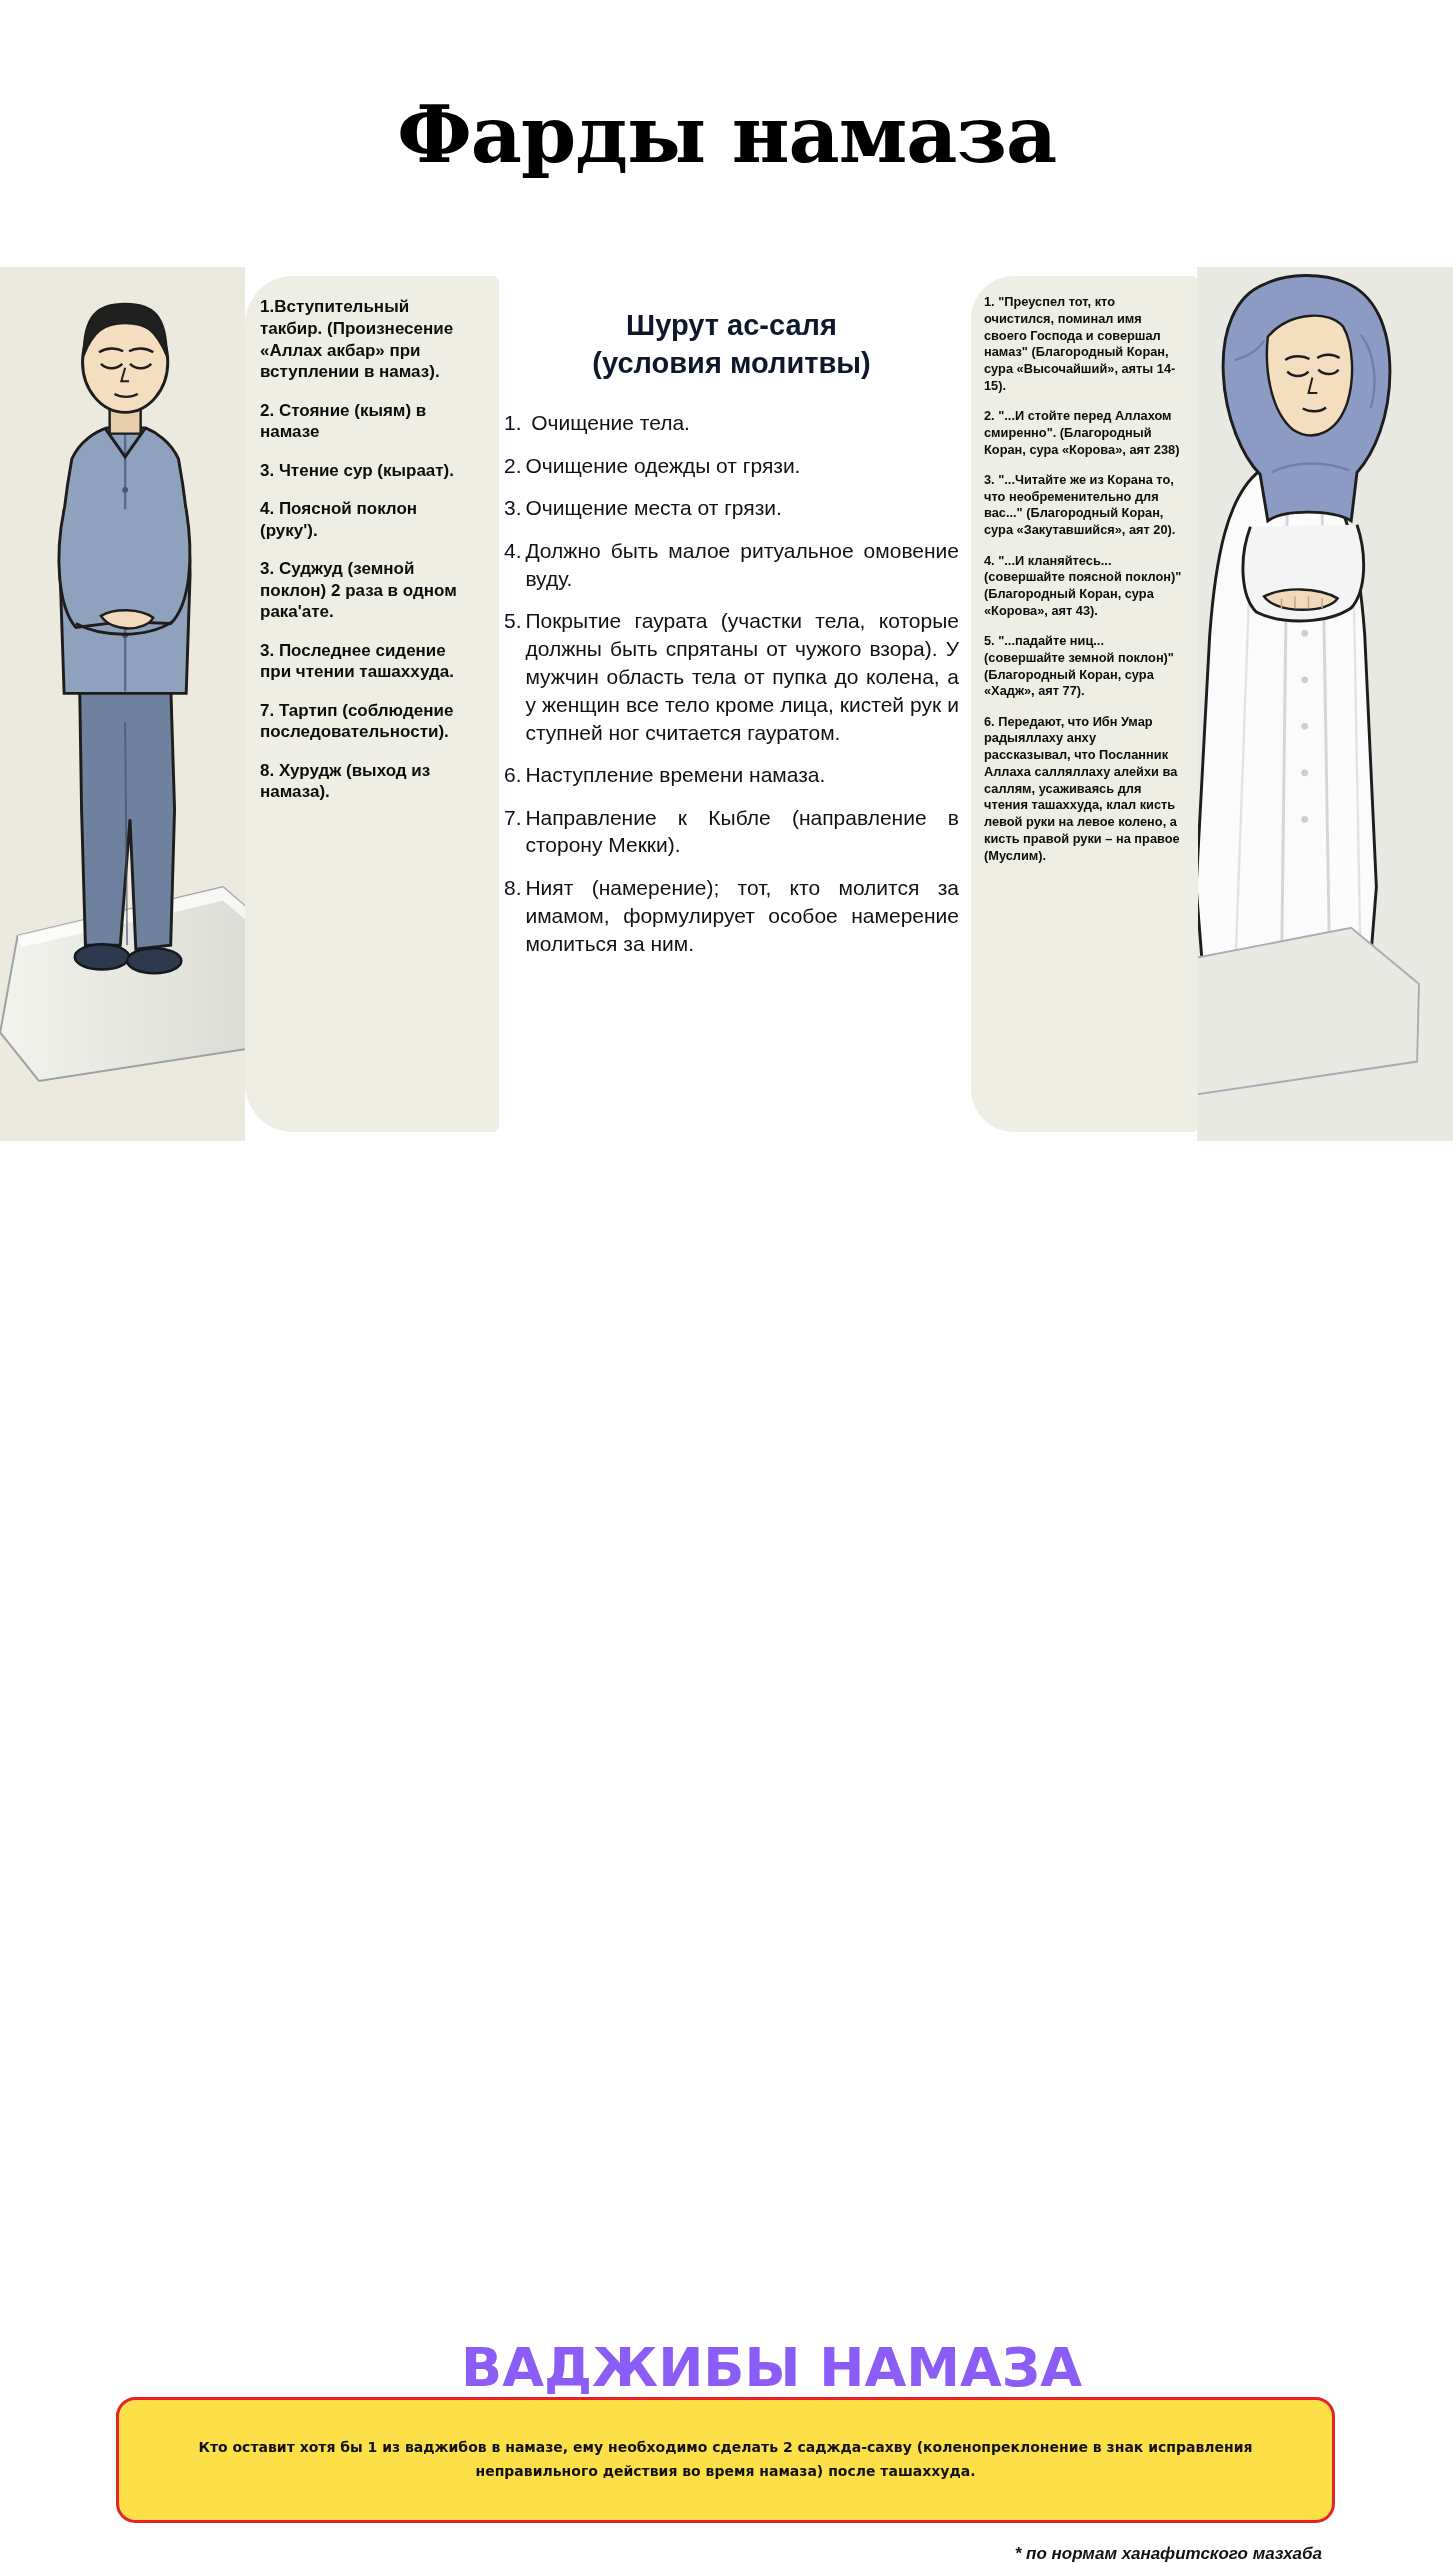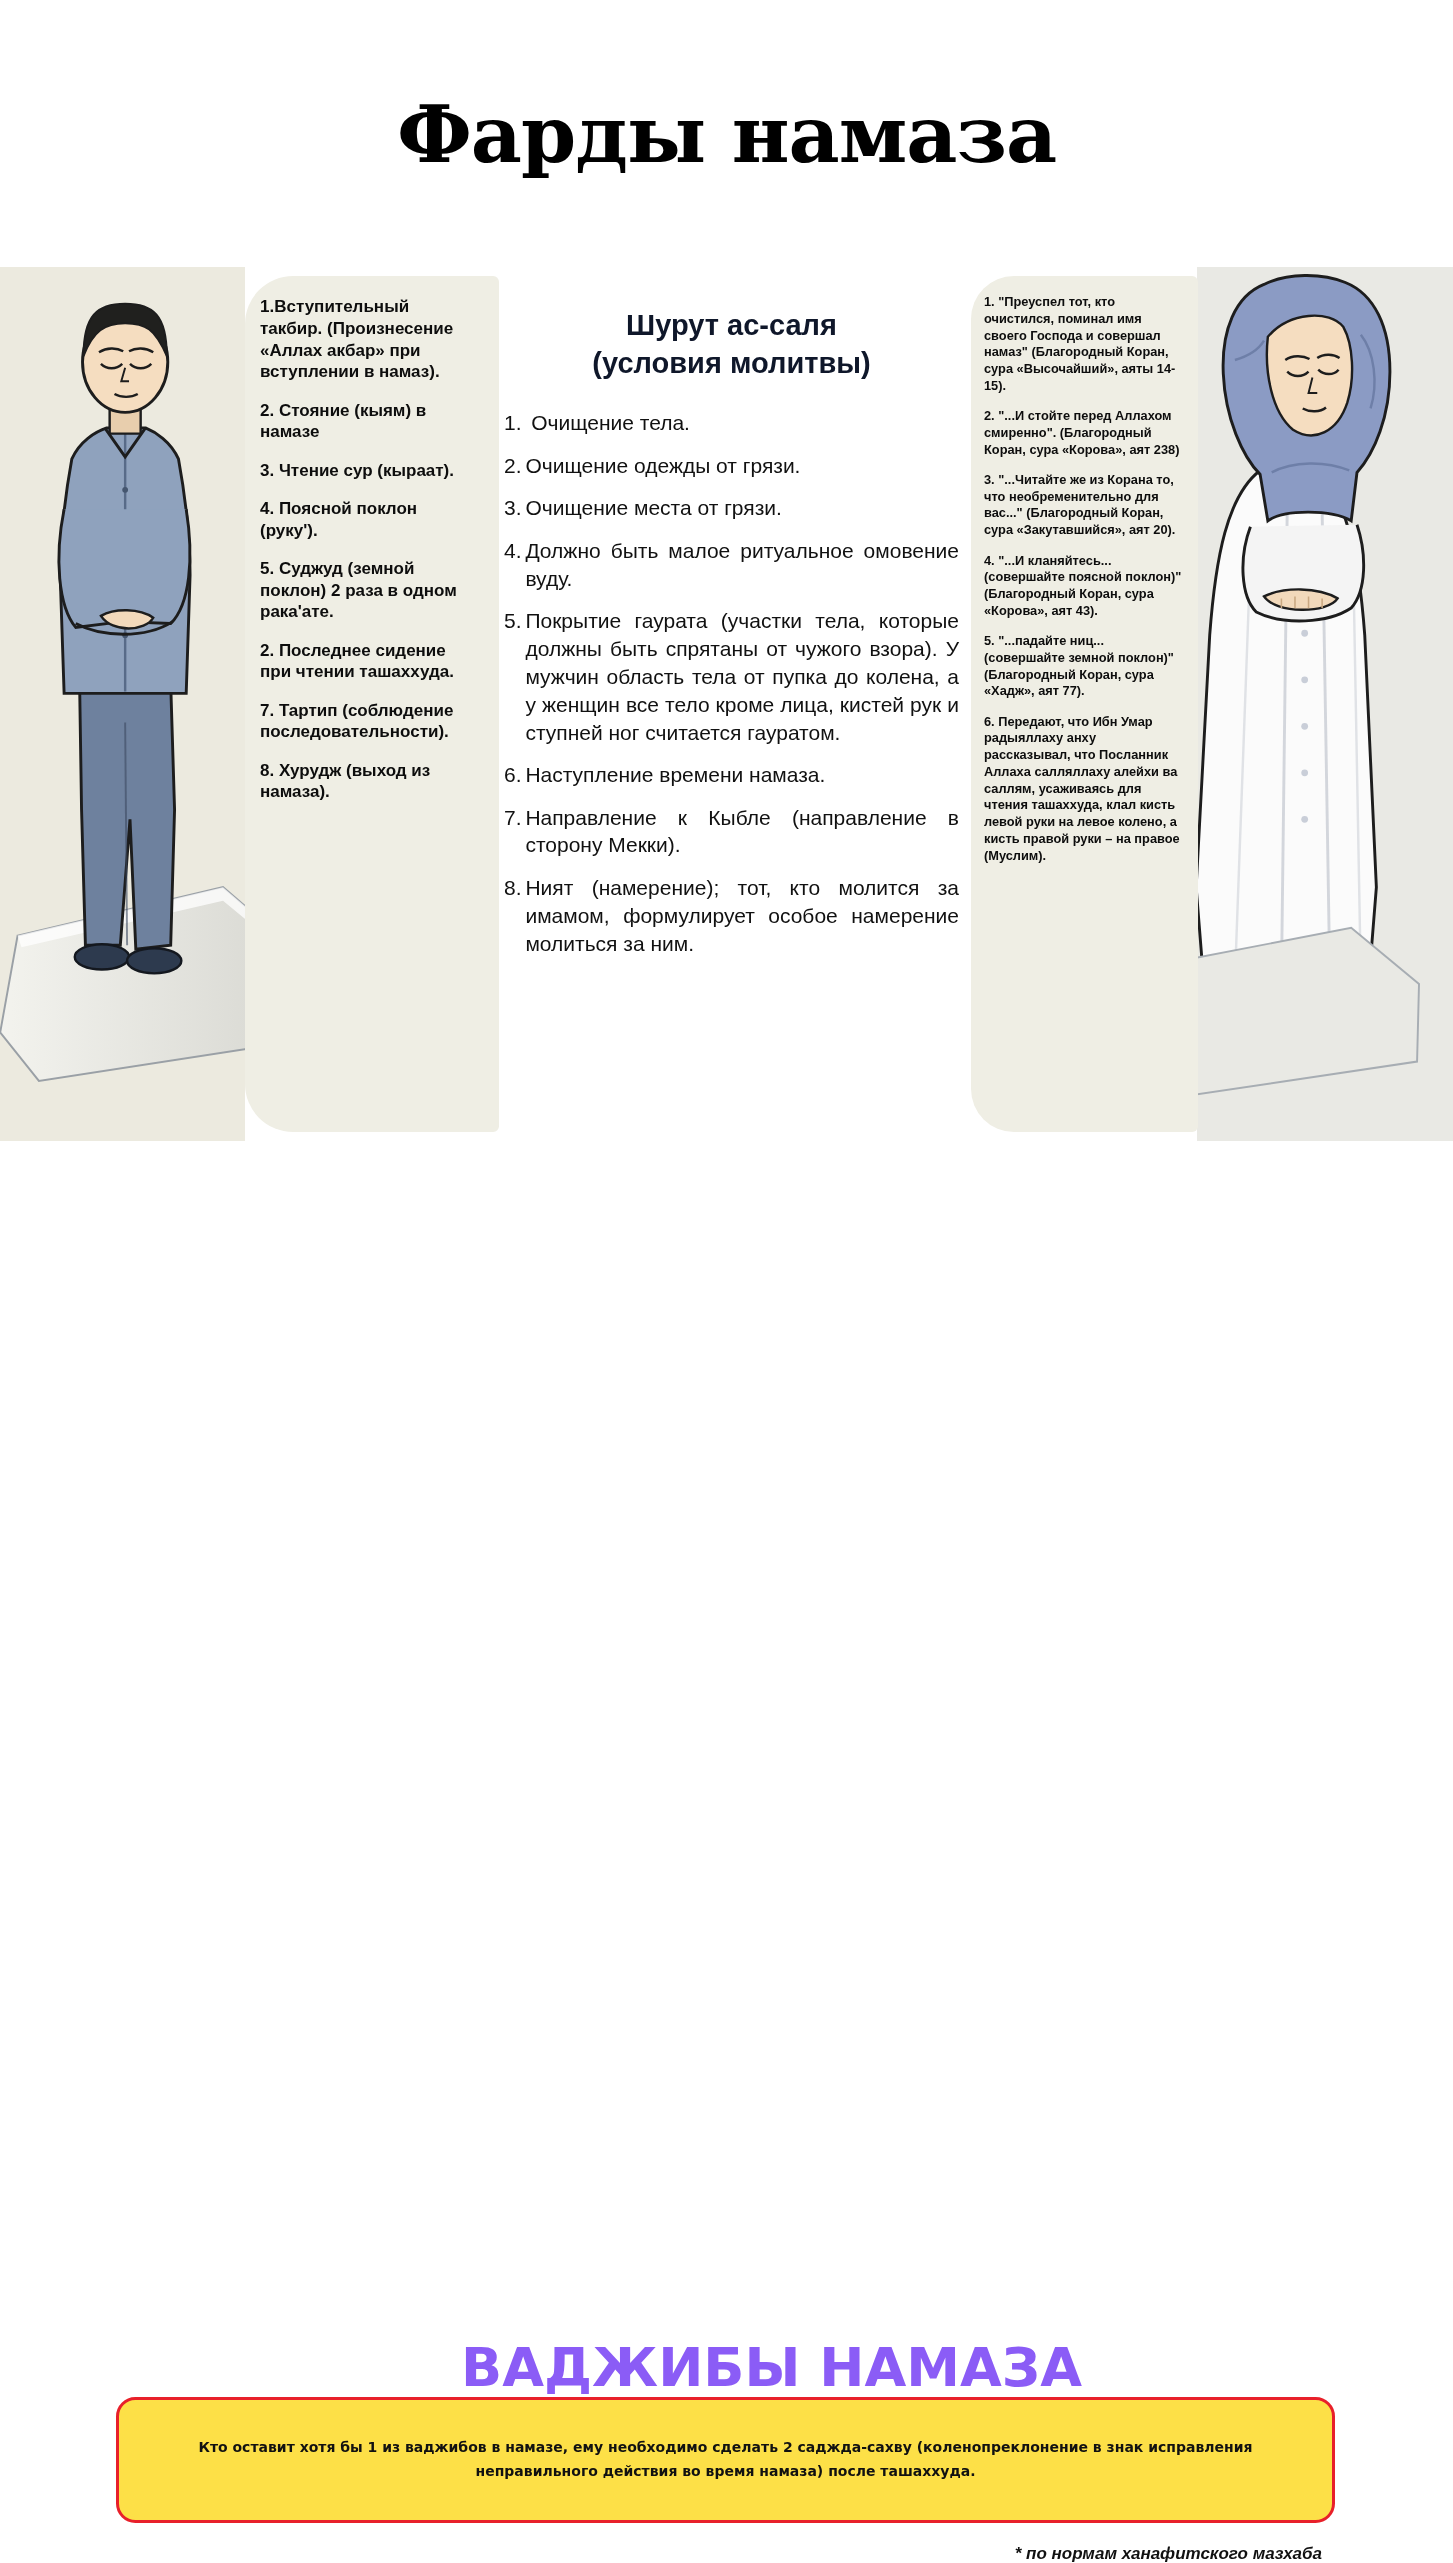--- a/index.html
+++ b/index.html
@@ -229,22 +229,22 @@
 
     <div class="subtitle">
     </div>
 
 
     <div class="list-left">
       <p>1.Вступительный такбир. (Произнесение «Аллах акбар» при вступлении в намаз).</p>
       <p>2. Стояние (кыям) в намазе</p>
       <p>3. Чтение сур (кыраат).</p>
       <p>4. Поясной поклон (руку').</p>
-      <p>5. Суджуд (земной поклон) 2 раза в одном рака'ате.</p>
-      <p>2. Последнее сидение при чтении ташаххуда.</p>
+      <p>3. Суджуд (земной поклон) 2 раза в одном рака'ате.</p>
+      <p>3. Последнее сидение при чтении ташаххуда.</p>
       <p>7. Тартип (соблюдение последовательности).</p>
       <p>8. Хурудж (выход из намаза).</p>
     </div>
 
     <div class="center-col">
       <div class="center-title">
         <div>Шурут ас-саля</div>
         <div>(условия молитвы)</div>
       </div>
       <ul class="center-list">

